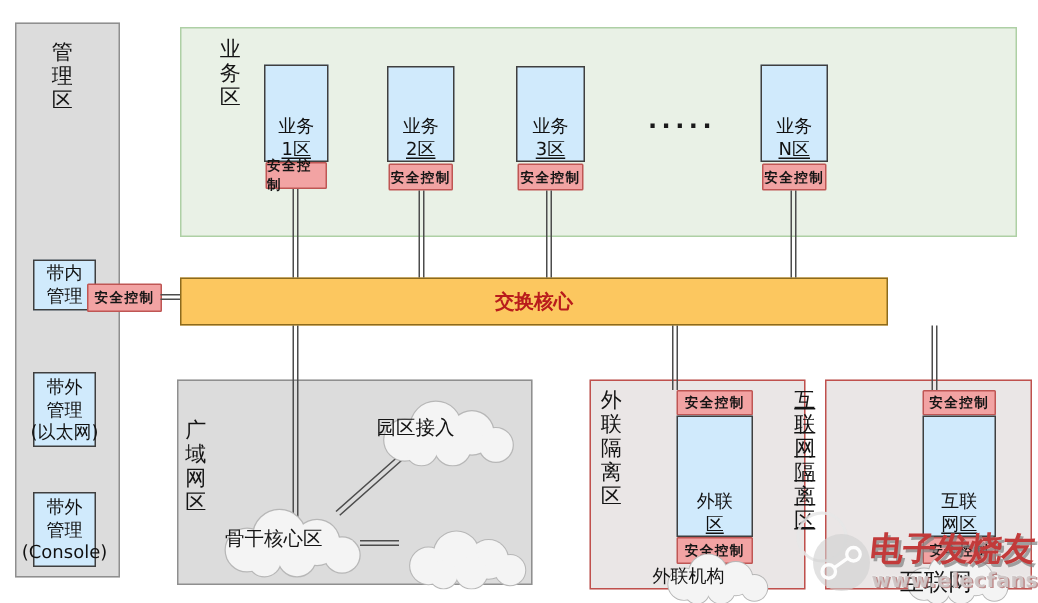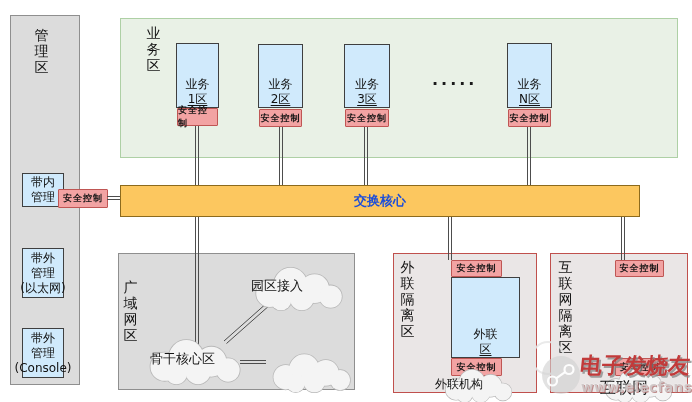--- a/index.html
+++ b/index.html
@@ -24,24 +24,24 @@
   .bluebox .txt{white-space:pre-line;word-break:keep-all;flex:none;}
   .bluebox .ln{display:block;}
   .u{text-decoration:underline;text-underline-offset:2px;}
   .sec{
     position:absolute;box-sizing:border-box;background:var(--security_fill);
     border:1px solid var(--security_border);font-size:9px;font-weight:bold;
     letter-spacing:1px;color:#151515;display:flex;align-items:center;justify-content:center;
     z-index:2;border-radius:1px;
   }
   .corebar{
-    position:absolute;left:120px;top:185px;width:520px;height:32px;box-sizing:border-box;
+    position:absolute;left:120px;top:185px;width:472px;height:32px;box-sizing:border-box;
     background:var(--core_fill);border:1.5px solid var(--core_border);
     display:flex;align-items:center;justify-content:center;
-    font-size:13px;font-weight:bold;color:#1d4ed8;z-index:2;
+    font-size:13px;font-weight:bold;color:#b91c1c;z-index:2;
   }
   .dots{
     position:absolute;left:432px;top:70px;width:44px;font-size:16px;font-weight:bold;
     letter-spacing:3px;color:#1a1a1a;z-index:2;text-align:left;
   }
   .overlay{position:absolute;left:0;top:0;z-index:3;pointer-events:none;}
   .cloudlabel{position:absolute;text-align:left;color:#141414;z-index:4;line-height:1.1;}
   .wm-ring{
     position:absolute;left:531px;top:341px;width:34px;height:34px;border-radius:50%;
     border:2.5px solid rgba(230,230,230,.85);z-index:5;box-sizing:border-box;
@@ -69,21 +69,21 @@
   <div class="zone gray" style="left:10px;top:15px;width:70px;height:370px;"></div>
   <div class="zone green" style="left:120px;top:18px;width:558px;height:140px;"></div>
   <div class="zone gray" style="left:118px;top:253px;width:237px;height:137px;"></div>
   <div class="zone iso" style="left:393px;top:253px;width:144px;height:140px;"></div>
   <div class="zone iso" style="left:550px;top:253px;width:138px;height:140px;"></div>
 
   <div class="vlabel" style="left:33px;top:28px;">管理区</div>
   <div class="vlabel" style="left:145px;top:26px;">业务区</div>
   <div class="vlabel" style="left:122px;top:280px;">广域网区</div>
   <div class="vlabel" style="left:399px;top:260px;">外联隔离区</div>
-  <div class="vlabel" style="left:557px;top:260px;">互联网隔离区</div>
+  <div class="vlabel" style="left:528px;top:260px;text-decoration:underline;">互联网隔离区</div>
 
   <div class="bluebox" style="left:22px;top:173px;width:42px;height:34px;">
     <span class="txt">带内
 管理</span>
   </div>
   <div class="bluebox" style="left:22px;top:248px;width:42px;height:50px;">
     <span class="txt">带外
 管理
 (以太网)</span>
   </div>
@@ -112,26 +112,29 @@
   <div class="dots">.....</div>
 
   <div class="bluebox topalign" style="left:507px;top:43px;width:45px;height:65px;">
     <span class="txt"><span class="ln">业务</span><span class="ln u">N区</span></span>
   </div>
   <div class="sec" style="left:508px;top:109px;width:43px;height:18px;">安全控制</div>
 
   <div class="corebar">交换核心</div>
 
   <div class="sec" style="left:451px;top:260px;width:51px;height:17px;">安全控制</div>
-  <div class="bluebox topalign" style="left:451px;top:277px;width:69px;height:81px;">
+  <div class="bluebox topalign" style="left:451px;top:277px;width:51px;height:81px;">
     <span class="txt"><span class="ln">外联</span><span class="ln u">区</span></span>
   </div>
   <div class="sec" style="left:451px;top:358px;width:51px;height:18px;">安全控制</div>
 
   <div class="sec" style="left:615px;top:260px;width:49px;height:17px;">安全控制</div>
+  <div class="bluebox topalign" style="left:615px;top:277px;width:49px;height:81px;">
+    <span class="txt"><span class="ln">互联</span><span class="ln u">网区</span></span>
+  </div>
   <div class="sec" style="left:615px;top:358px;width:49px;height:18px;">安全控制</div>
 
   <svg class="overlay" width="692" height="402" viewBox="0 0 692 402">
     <defs>
       <symbol id="cloud" viewBox="0 0 120 60">
         <g stroke="#b7b7b7" stroke-width="2" fill="#f4f4f4">
           <circle cx="26" cy="38" r="17"></circle>
             <circle cx="52" cy="27" r="21"></circle>
           <circle cx="82" cy="32" r="18"></circle>
             <circle cx="102" cy="42" r="14"></circle>

